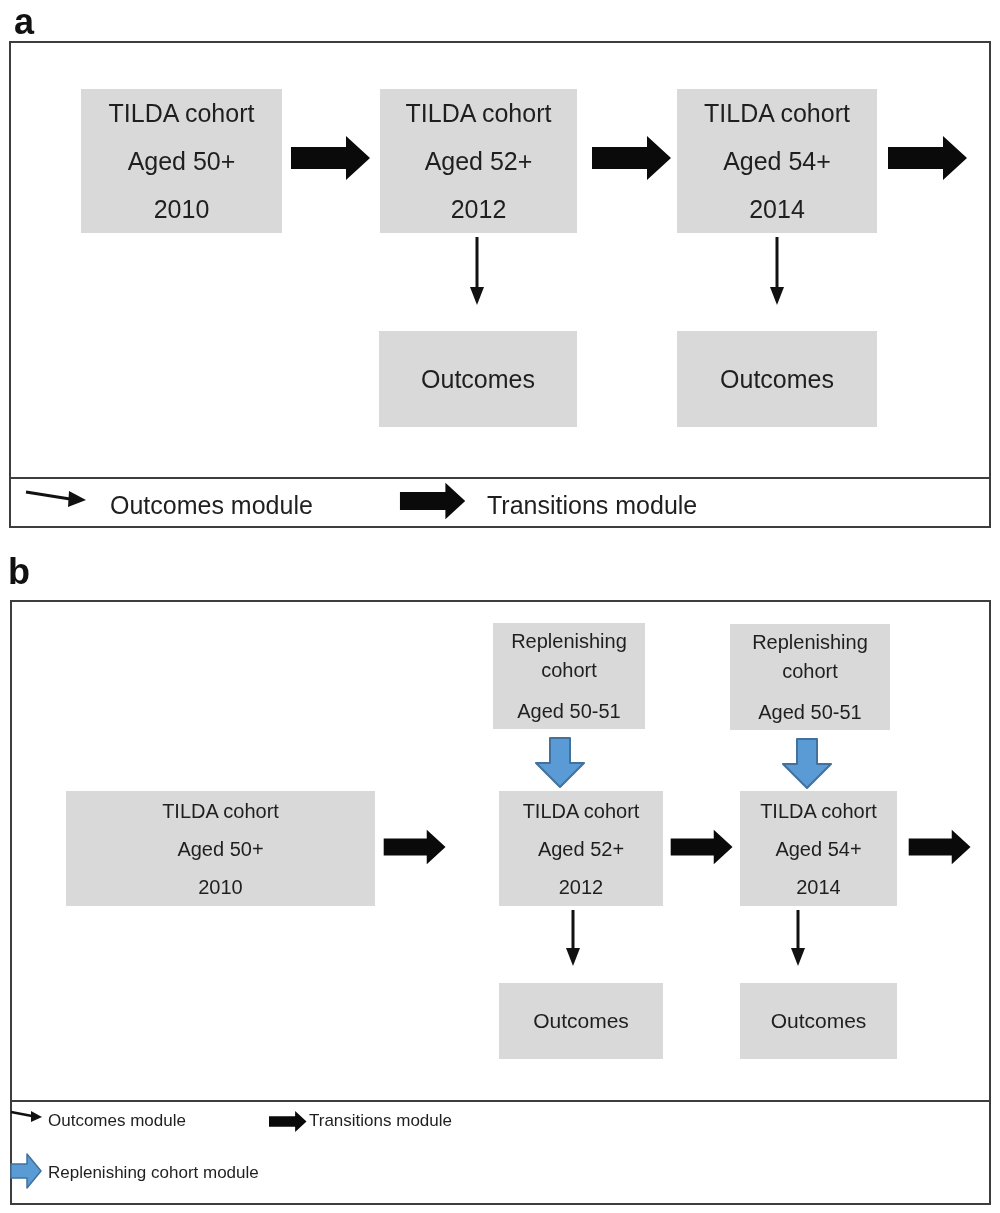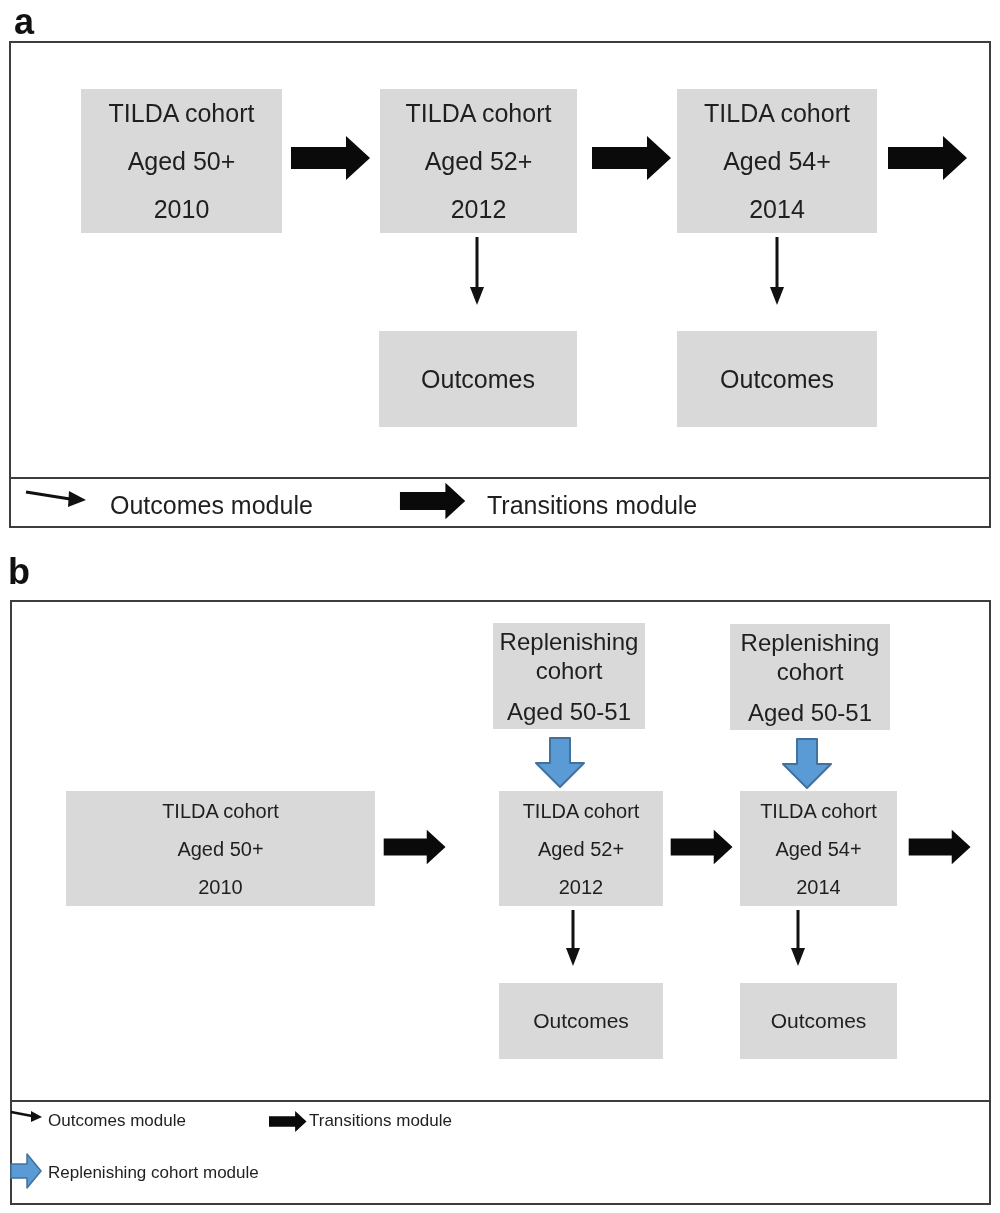--- a/index.html
+++ b/index.html
@@ -7,21 +7,21 @@
          font-family:"Liberation Sans",sans-serif;color:#1f1f1f;overflow:hidden;}
   .abs{position:absolute;}
   .panel-label{position:absolute;font-size:36px;font-weight:700;color:#111;line-height:1;}
   .frame{position:absolute;border:2px solid #3d3d3d;background:#ffffff;box-sizing:border-box;}
   .box{position:absolute;background:#d9d9d9;display:flex;flex-direction:column;
        align-items:center;justify-content:center;text-align:center;box-sizing:border-box;}
   .box.pa{font-size:25px;}
   .box.pa .bl{line-height:48px;}
   .box.pb{font-size:20px;}
   .box.pb .bl{line-height:38px;}
-  .box.rb{font-size:24px;}
+  .box.rb{font-size:20px;}
   .box.rb .bl{line-height:29px;}
   .box.rb .bl3{line-height:29px;margin-top:12px;}
   .obox-a{font-size:25px;}
   .obox-b{font-size:21px;}
   .divider{position:absolute;background:#3d3d3d;height:2px;}
   .leg-a{position:absolute;font-size:25px;line-height:30px;white-space:nowrap;}
   .leg-b{position:absolute;font-size:17px;line-height:22px;white-space:nowrap;}
   svg{display:block;}
 </style>
 </head>

